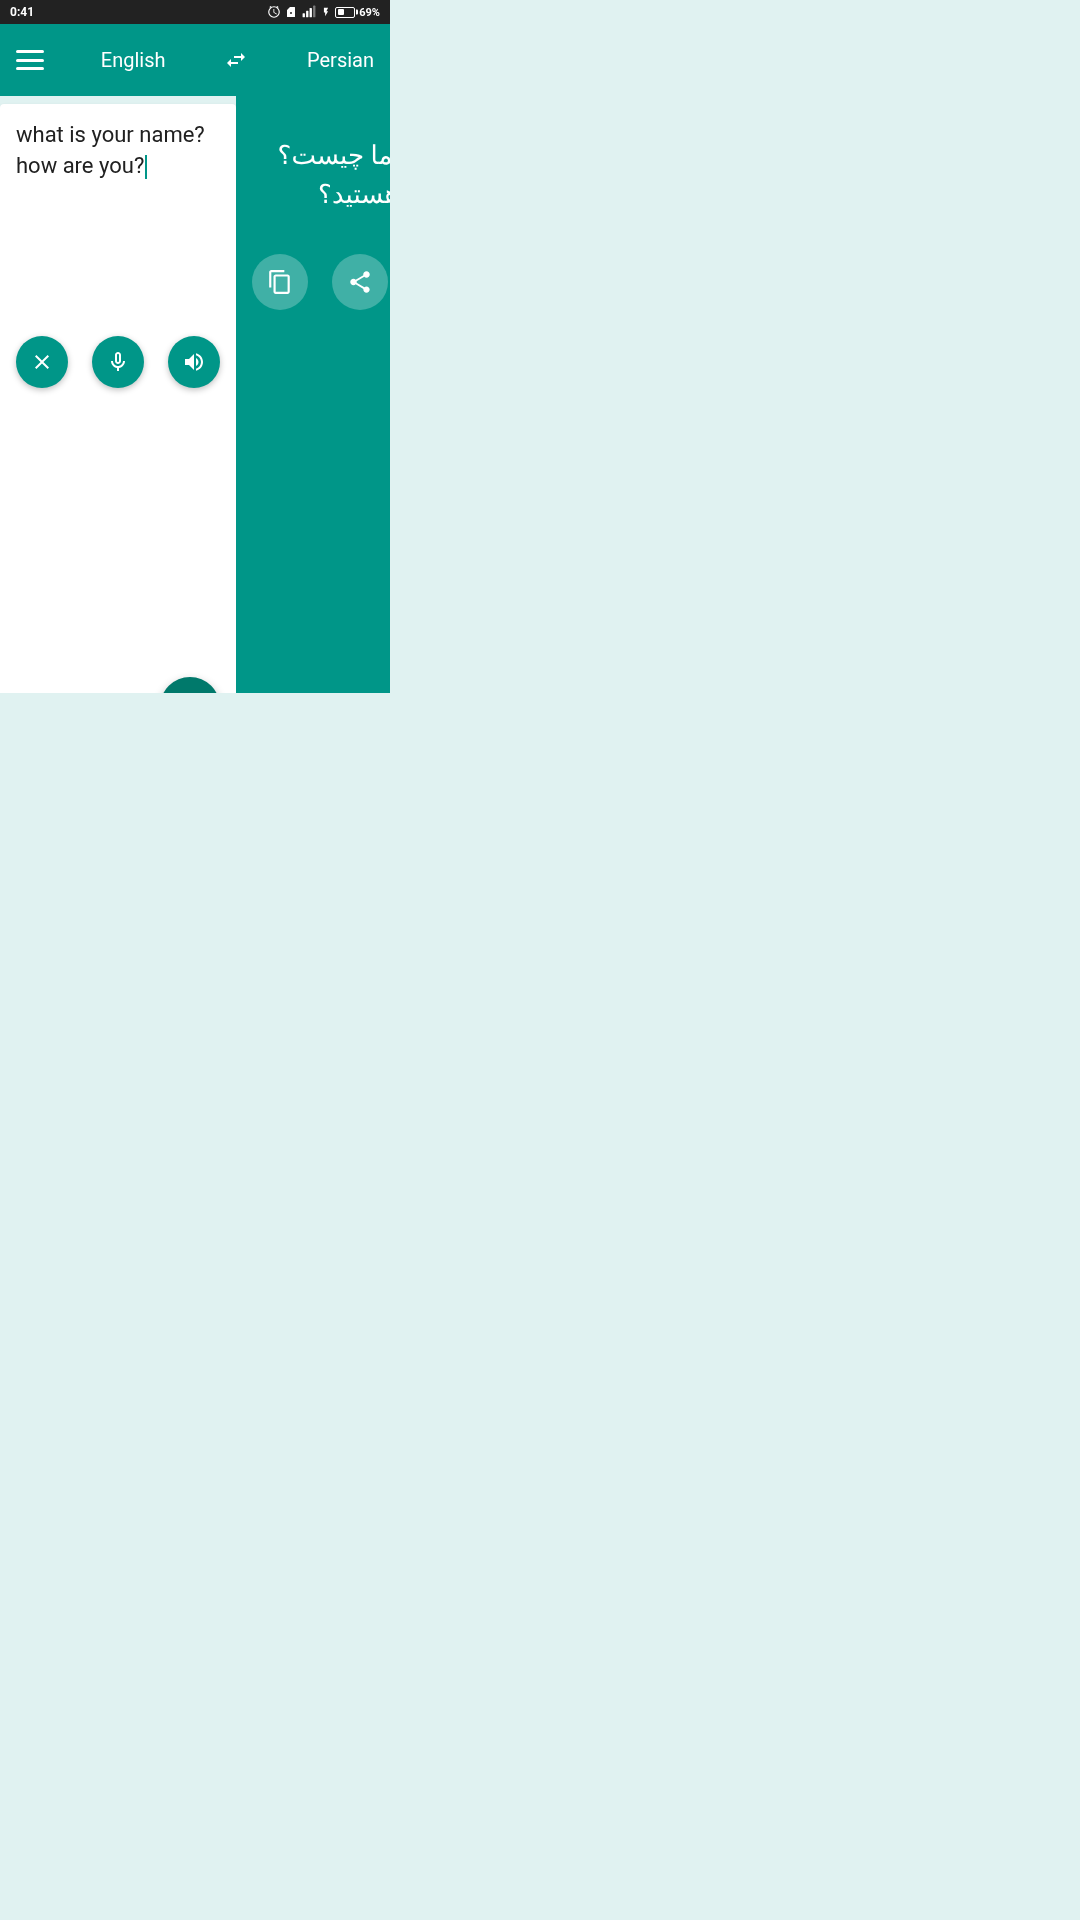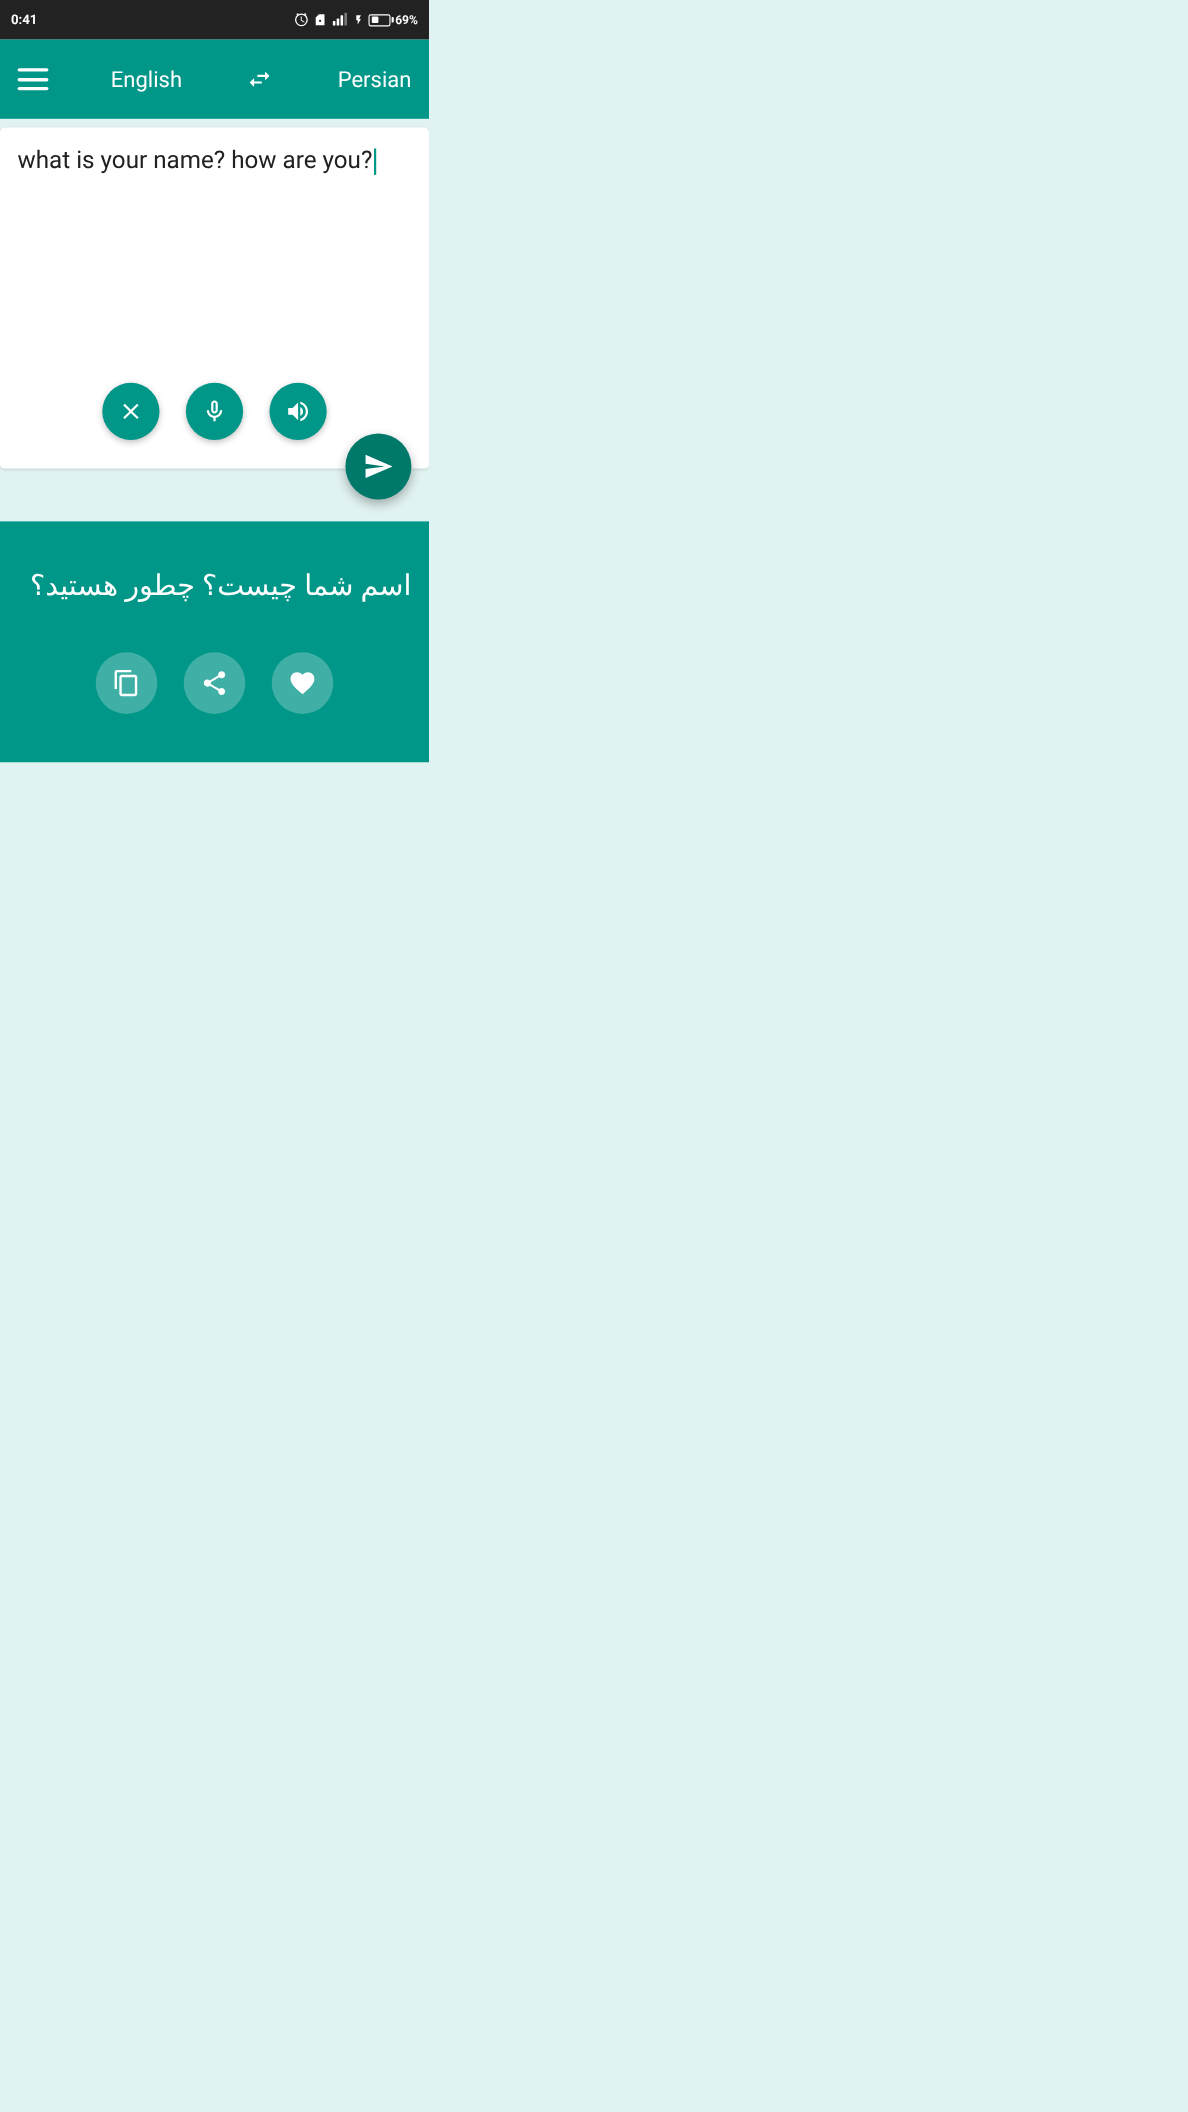--- a/index.html
+++ b/index.html
@@ -10,21 +10,21 @@
       height: 693px;
       font-family: 'Roboto', Arial, sans-serif;
       background: #e0f2f1;
       overflow: hidden;
       position: relative;
     }
 
     
     .status-bar {
       background: #222;
-      height: 36px;
+      height: 24px;
       display: flex;
       align-items: center;
       justify-content: space-between;
       padding: 0 10px;
       color: white;
       font-size: 12px;
       font-weight: bold;
     }
     .status-right {
       display: flex;
@@ -221,24 +221,22 @@
       cursor: pointer;
     }
     .output-btn svg {
       fill: white;
       width: 26px;
       height: 26px;
     }
 
     .main-container {
       display: flex;
-      flex-direction: column;
       height: calc(693px - 24px - 56px);
       position: relative;
-      gap: 48px;
     }
   </style>
 </head>
 <body>
 
 <div class="status-bar">
   <span>0:41</span>
   <div class="status-right">
 
     <svg width="14" height="14" viewBox="0 0 24 24" fill="white">

